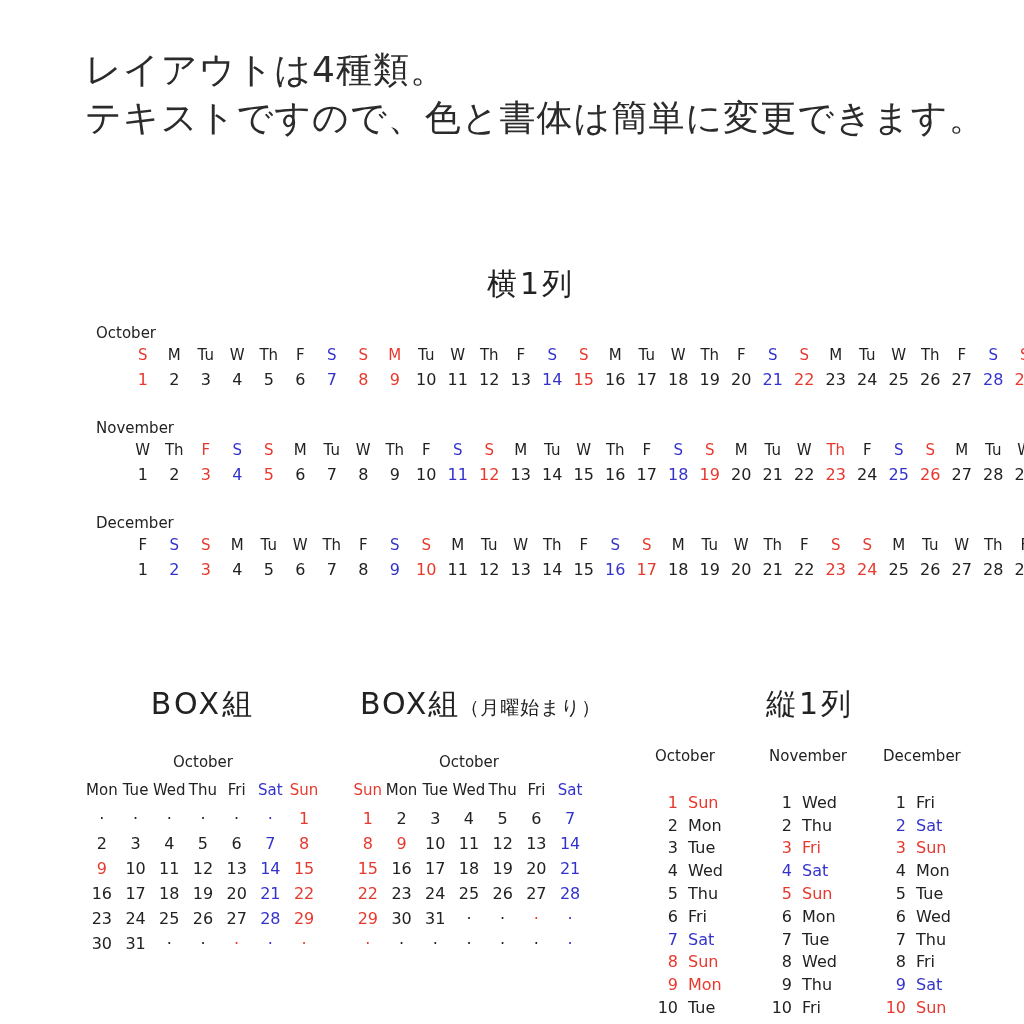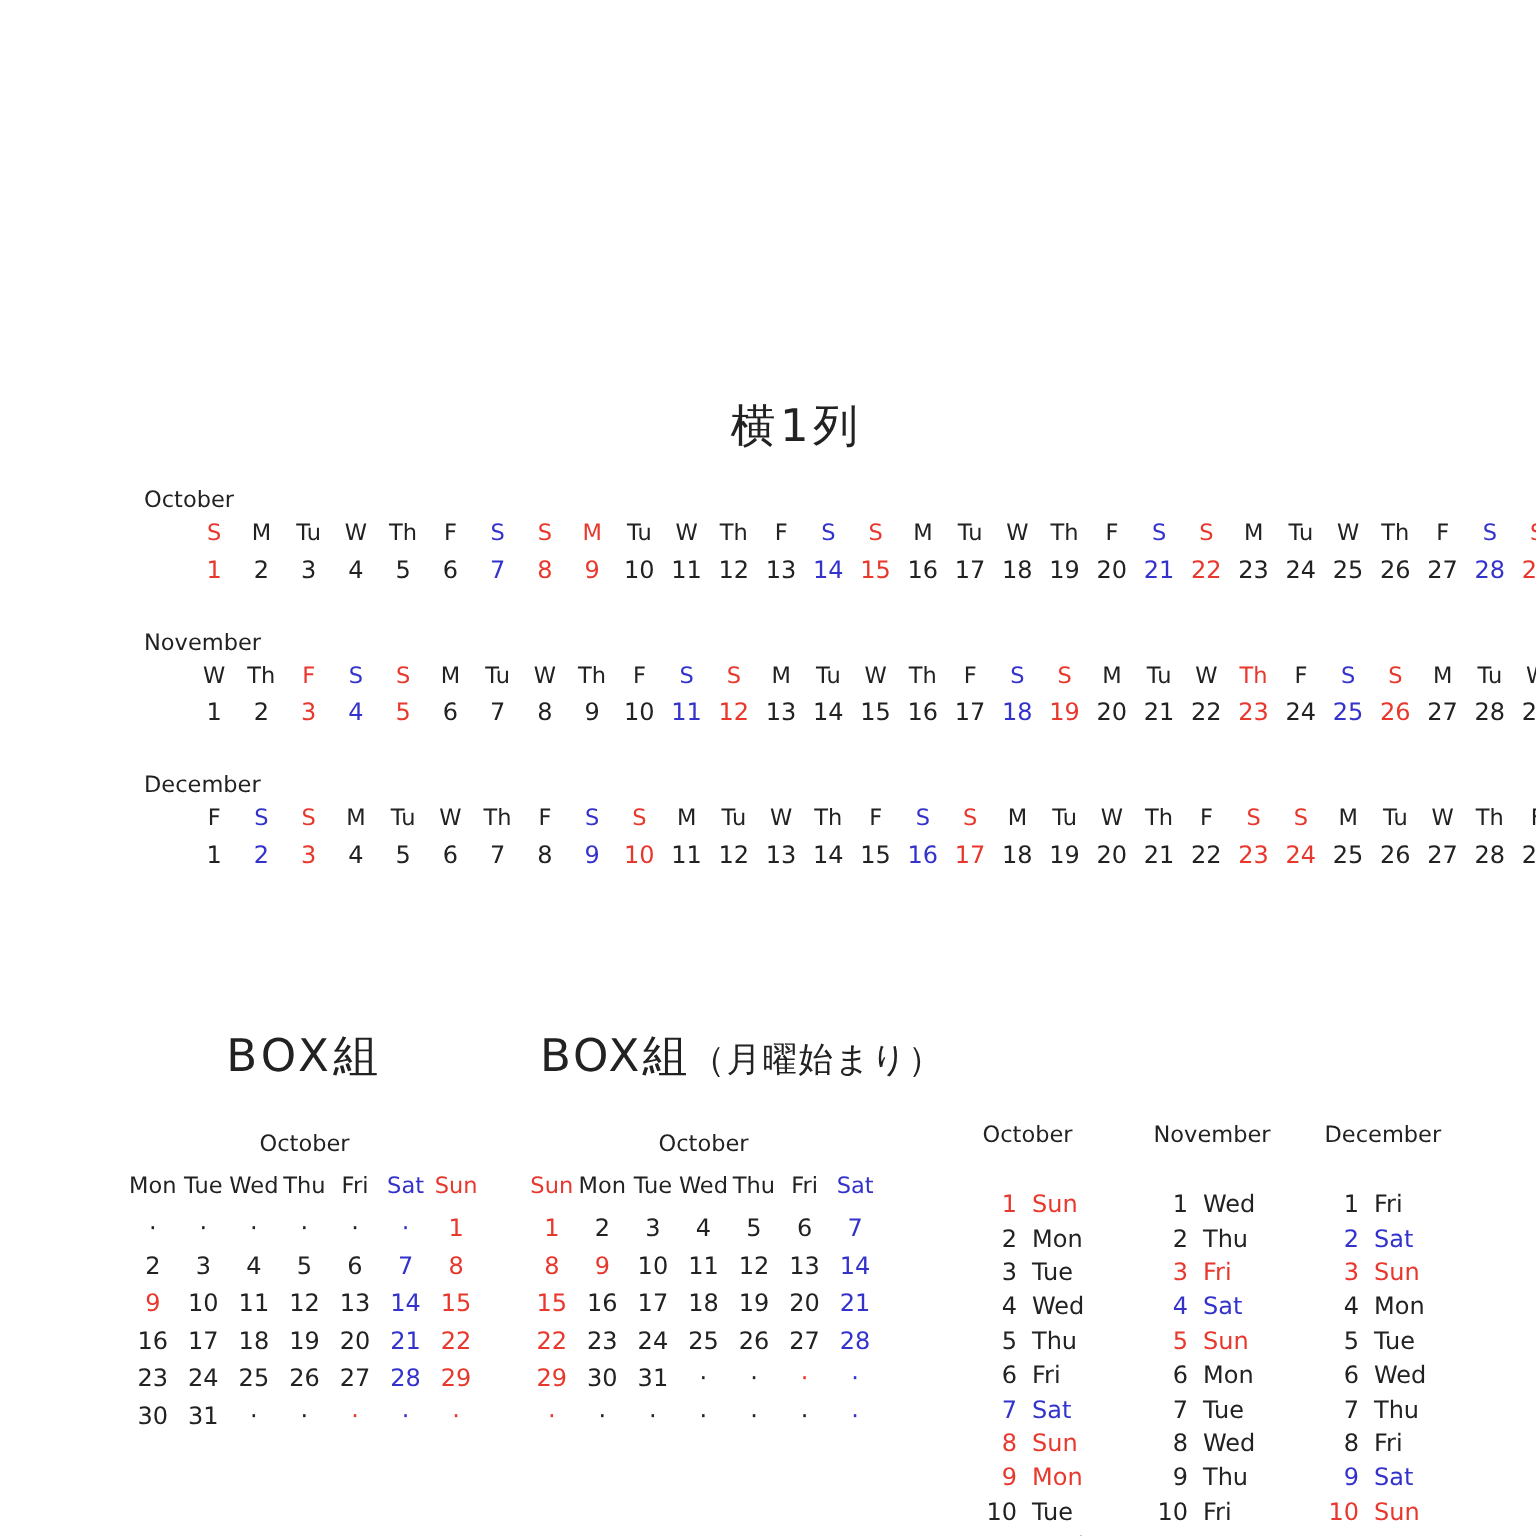--- a/index.html
+++ b/index.html
@@ -4,21 +4,21 @@
 <style>
   *{margin:0;padding:0;box-sizing:border-box}
   html,body{background:#fff}
   #canvas{position:relative;width:1024px;height:1024px;overflow:hidden;background:#ffffff;
           font-family:"DejaVu Sans","Liberation Sans",sans-serif;color:#222}
   .intro{position:absolute;left:85px;top:46px;font-size:36px;line-height:48px;color:#2b2b2b;letter-spacing:1px}
   .sec-title{position:absolute;font-size:30px;font-weight:400;color:#222;letter-spacing:3px}
   #h-title{top:264px;left:0;width:1062px;text-align:center}
   #box1-title{top:684px;left:85px;width:236px;text-align:center}
   #box2-title{top:684px;left:360px;letter-spacing:2px}
-  #box2-title .note{font-size:23px;letter-spacing:1px}
+  #box2-title .note{font-size:19px;letter-spacing:1px}
   #v-title{top:684px;left:700px;width:220px;text-align:center}
   
   .hmonth{position:absolute;left:0;width:1110px;height:70px}
   .hmonth .mlabel{position:absolute;left:96px;top:0;font-size:15px;line-height:17px}
   .hrow{position:absolute;left:127px;display:flex}
   .hrow.days{top:22px}
   .hrow.nums{top:46px}
   .hcell{width:31.5px;text-align:center;font-size:15px;line-height:17px}
   .hrow.nums .hcell{font-size:16px;line-height:18px}
   
@@ -36,20 +36,22 @@
   .vrow{display:flex;height:22.8px;align-items:center;font-size:16px}
   .vnum{width:28px;text-align:right}
   .vname{margin-left:10px}
 </style>
 </head>
 <body>
 
 <div id="canvas">
 
   <div class="intro">
+    <div>レイアウトは4種類。</div>
+    <div>テキストですので、色と書体は簡単に変更できます。</div>
   </div>
 
   <div class="sec-title" id="h-title">横1列</div>
   <div id="h-months">
       <div class="hmonth" style="top: 325px;">
         <div class="mlabel">October</div>
         <div class="hrow days">
           <span class="hcell" style="color: rgb(232, 56, 45);">S</span>
           <span class="hcell" style="color: rgb(34, 34, 34);">M</span>
           <span class="hcell" style="color: rgb(34, 34, 34);">Tu</span>
@@ -239,20 +241,21 @@
           <span class="hcell" style="color: rgb(34, 34, 34);">26</span>
           <span class="hcell" style="color: rgb(34, 34, 34);">27</span>
           <span class="hcell" style="color: rgb(34, 34, 34);">28</span>
           <span class="hcell" style="color: rgb(34, 34, 34);">29</span>
         </div>
       </div>
     </div>
 
   <div class="sec-title" id="box1-title">BOX組</div>
   <div class="sec-title" id="box2-title"><span>BOX組</span><span class="note">（月曜始まり）</span></div>
+  <div class="sec-title" id="v-title">縦1列</div>
 
   <div class="boxcal" id="box1" style="left:85px">
       <div class="mlabel">October</div>
       <div class="whead">
         <span style="color: rgb(34, 34, 34);">Mon</span>
         <span style="color: rgb(34, 34, 34);">Tue</span>
         <span style="color: rgb(34, 34, 34);">Wed</span>
         <span style="color: rgb(34, 34, 34);">Thu</span>
         <span style="color: rgb(34, 34, 34);">Fri</span>
         <span style="color: rgb(51, 51, 204);">Sat</span>

